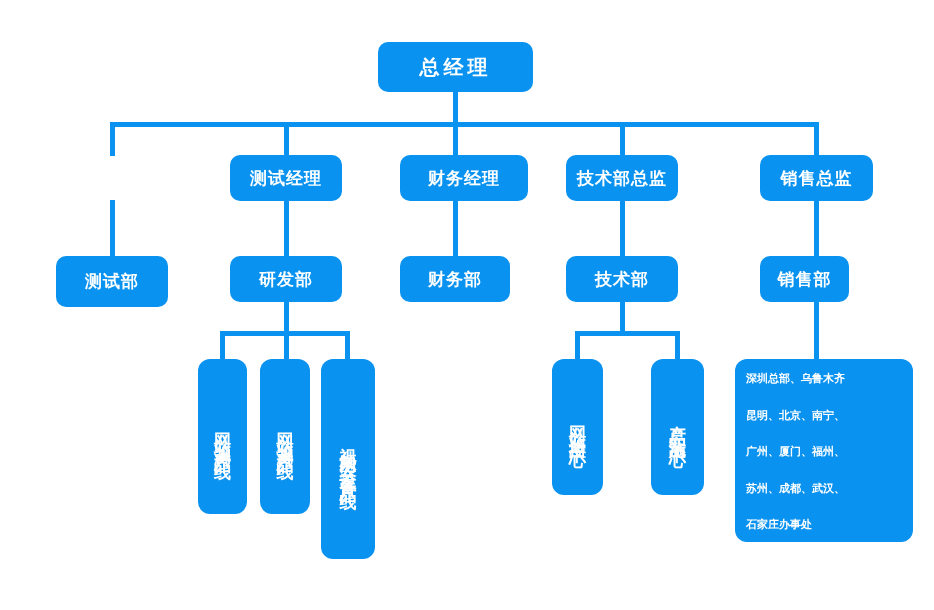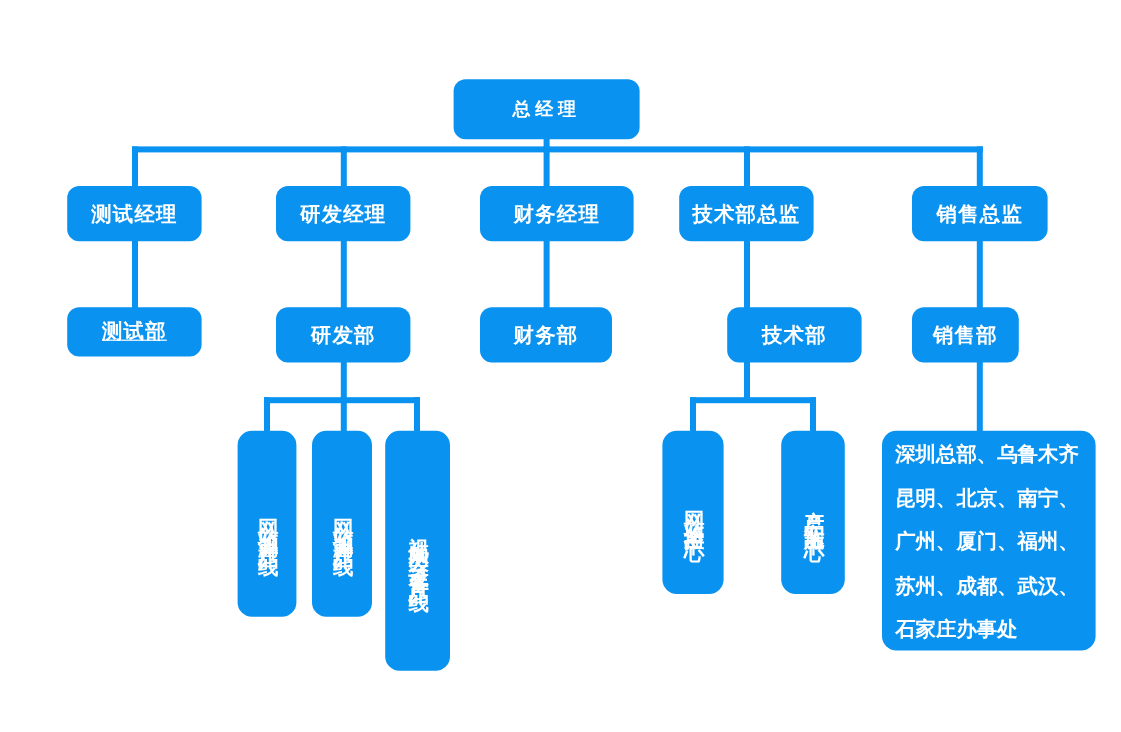--- a/index.html
+++ b/index.html
@@ -20,54 +20,54 @@
     background:var(--node-blue);
     color:var(--node-text);
     font-weight:bold;
     display:flex;align-items:center;justify-content:center;
     border-radius:10px;
     box-sizing:border-box;
     text-align:center;
   }
   .root-node{
     left:378px;top:42px;width:155px;height:50px;
-    font-size:15px;letter-spacing:4px;margin-top:24px;
+    font-size:20px;letter-spacing:4px;
   }
   .lvl{font-size:17px;letter-spacing:1px;}
   
   .n-test-mgr {left:56px; top:155px;width:112px;height:46px;}
   .n-rd-mgr   {left:230px;top:155px;width:112px;height:46px;}
   .n-fin-mgr  {left:400px;top:155px;width:128px;height:46px;}
   .n-tech-dir {left:566px;top:155px;width:112px;height:46px;}
   .n-sales-dir{left:760px;top:155px;width:113px;height:46px;}
   
-  .n-test-dept {left:56px; top:256px;width:112px;height:41px;text-decoration:underline;}
+  .n-test-dept {left:56px; top:256px;width:112px;height:51px;}
   .n-rd-dept   {left:230px;top:256px;width:112px;height:46px;}
   .n-fin-dept  {left:400px;top:256px;width:110px;height:46px;}
-  .n-tech-dept {left:566px;top:256px;width:112px;height:46px;margin-left:40px;}
+  .n-tech-dept {left:566px;top:256px;width:112px;height:46px;}
   .n-sales-dept{left:760px;top:256px;width:89px;height:46px;}
   
   .vnode{
     writing-mode:vertical-rl;
     text-orientation:upright;
     font-size:17px;
     letter-spacing:5px;
     border-radius:12px;
     line-height:1;
   }
   .n-rd-line1{left:198px;top:359px;width:49px;height:155px;}
   .n-rd-line2{left:260px;top:359px;width:50px;height:155px;}
   .n-rd-line3{left:321px;top:359px;width:54px;height:200px;}
   .n-tech-c1 {left:552px;top:359px;width:51px;height:136px;}
   .n-tech-c2 {left:651px;top:359px;width:53px;height:136px;}
   
   .n-sales-offices{
     left:735px;top:359px;width:178px;height:183px;
     border-radius:12px;
-    font-size:17px;
+    font-size:11px;
     line-height:36.5px;
     justify-content:flex-start;align-items:flex-start;
     text-align:left;
     padding:2px 11px;
     white-space:pre-line;
   }
   
   .line{position:absolute;background:var(--node-blue);}
   .c-gm-stem   {left:453px;top:90px; width:5px;height:34px;}
   .c-h1        {left:110px;top:122px;width:709px;height:5px;}
@@ -117,22 +117,21 @@
     <div class="line c-rd-d3"></div>
     <div class="line c-tech-stem"></div>
     <div class="line c-tech-h"></div>
     <div class="line c-tech-d1"></div>
     <div class="line c-tech-d2"></div>
     <div class="line c-sales-stem"></div>
   </div>
 
   <div class="node root-node">总经理</div>
 
-  <div class="node lvl n-test-mgr">测试经理</div>
-  <div class="node lvl n-rd-mgr">研发经理</div>
+  <div class="node lvl n-rd-mgr">测试经理</div>
   <div class="node lvl n-fin-mgr">财务经理</div>
   <div class="node lvl n-tech-dir">技术部总监</div>
   <div class="node lvl n-sales-dir">销售总监</div>
 
   <div class="node lvl n-test-dept">测试部</div>
   <div class="node lvl n-rd-dept">研发部</div>
   <div class="node lvl n-fin-dept">财务部</div>
   <div class="node lvl n-tech-dept">技术部</div>
   <div class="node lvl n-sales-dept">销售部</div>
 

